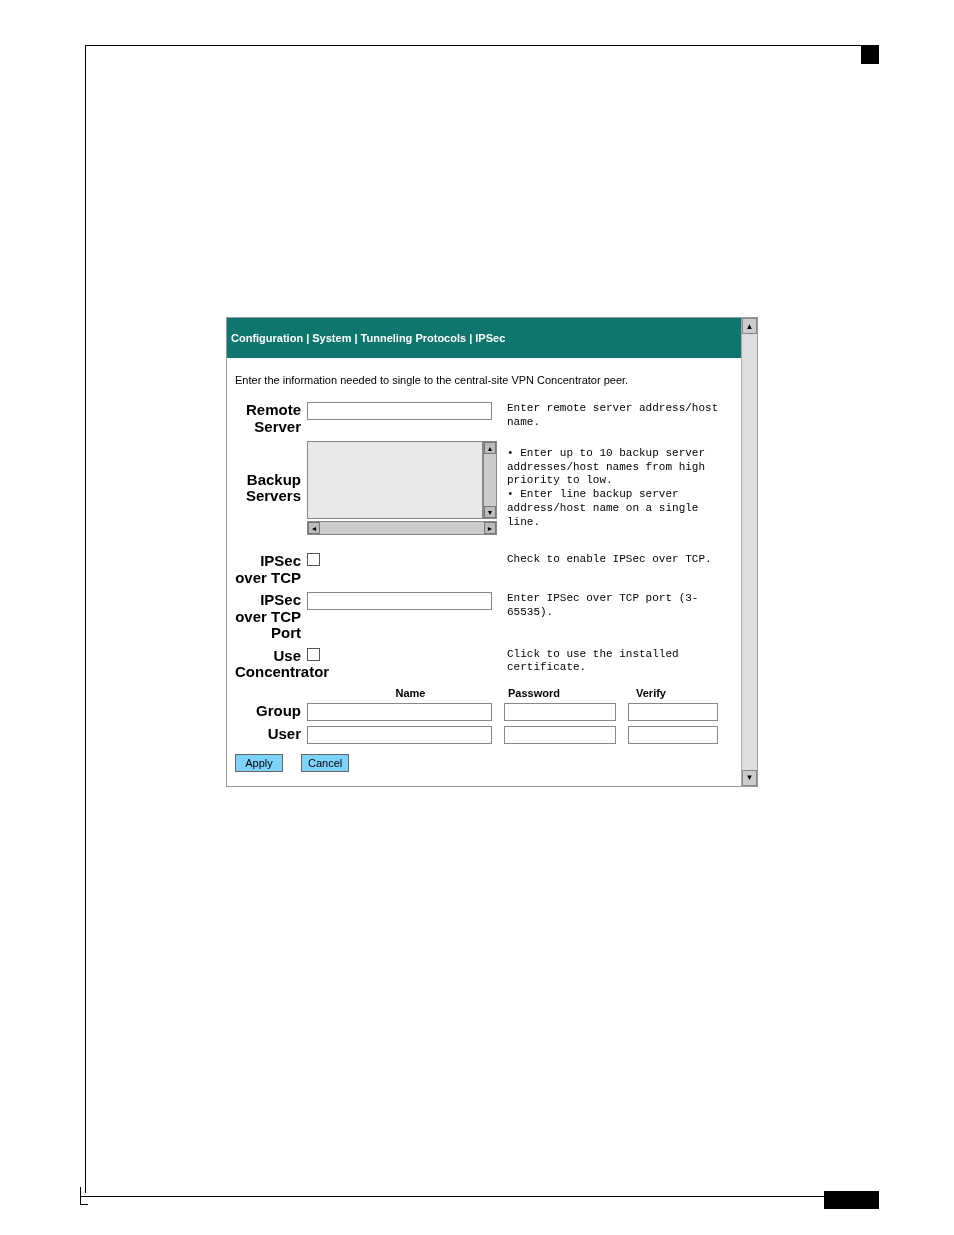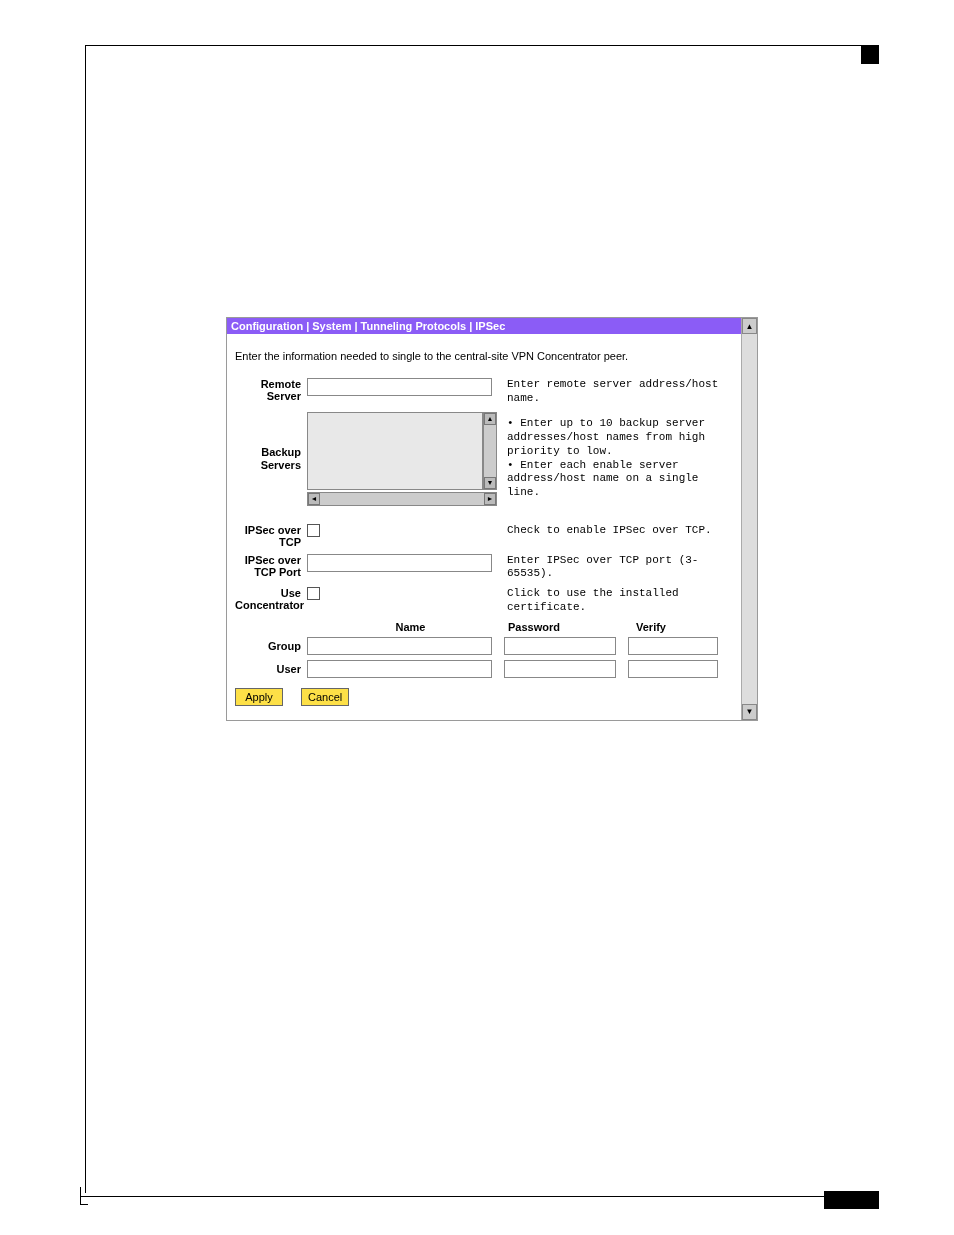--- a/index.html
+++ b/index.html
@@ -81,24 +81,24 @@
     border: 1px solid #888;
     font-size: 8px;
     display: flex;
     align-items: center;
     justify-content: center;
     color: #000;
   }
   .scroll-up { top: 0; }
   .scroll-down { bottom: 0; }
   .breadcrumb-bar {
-    background: #8b5cf6;
+    background: #0f766e;
     color: #fff;
     font-weight: bold;
-    padding: 2px 4px;
+    padding: 14px 4px;
     font-size: 11px;
     margin-right: 16px;
   }
   .content {
     padding: 8px 10px 14px 8px;
     margin-right: 16px;
   }
   .intro {
     margin: 8px 0 16px 0;
     font-size: 11px;
@@ -106,21 +106,21 @@
   .form-row {
     display: flex;
     align-items: flex-start;
     margin-bottom: 6px;
   }
   .form-row.tall { align-items: center; }
   .label-cell {
     width: 72px;
     text-align: right;
     font-weight: bold;
-    font-size: 11px;
+    font-size: 15px;
     padding-right: 6px;
     line-height: 1.1;
   }
   .input-cell {
     width: 190px;
   }
   .help-cell {
     flex: 1;
     font-size: 11px;
     padding-left: 10px;
@@ -199,21 +199,21 @@
   .cred-row .label-cell { width: 72px; }
   .cred-row .name-in { width: 185px; height: 18px; border:1px solid #888; margin-right: 12px; }
   .cred-row .pw-in { width: 112px; height: 18px; border:1px solid #888; margin-right: 12px; }
   .cred-row .verify-in { width: 90px; height: 18px; border:1px solid #888; }
   .button-row {
     margin-top: 10px;
     display: flex;
     gap: 18px;
   }
   .btn {
-    background: #fde047;
+    background: #7dd3fc;
     border: 1px solid #666;
     font-size: 11px;
     padding: 2px 6px;
     min-width: 48px;
     text-align: center;
     cursor: pointer;
   }
   .bullet-list { list-style: none; padding-left: 0; }
   .bullet-list li::before { content: "• "; }
 </style>
@@ -254,21 +254,21 @@
           </div>
           <div class="ta-hscroll">
             <div class="left">◄</div>
             <div class="right">►</div>
           </div>
         </div>
       </div>
       <div class="help-cell">
         <ul class="bullet-list">
           <li>Enter up to 10 backup server addresses/host names from high priority to low.</li>
-          <li>Enter each enable server address/host name on a single line.</li>
+          <li>Enter line backup server address/host name on a single line.</li>
         </ul>
       </div>
     </div>
 
     <div style="height:12px"></div>
 
     <div class="form-row">
       <div class="label-cell">IPSec over TCP</div>
       <div class="input-cell">
         <span class="checkbox"></span>

